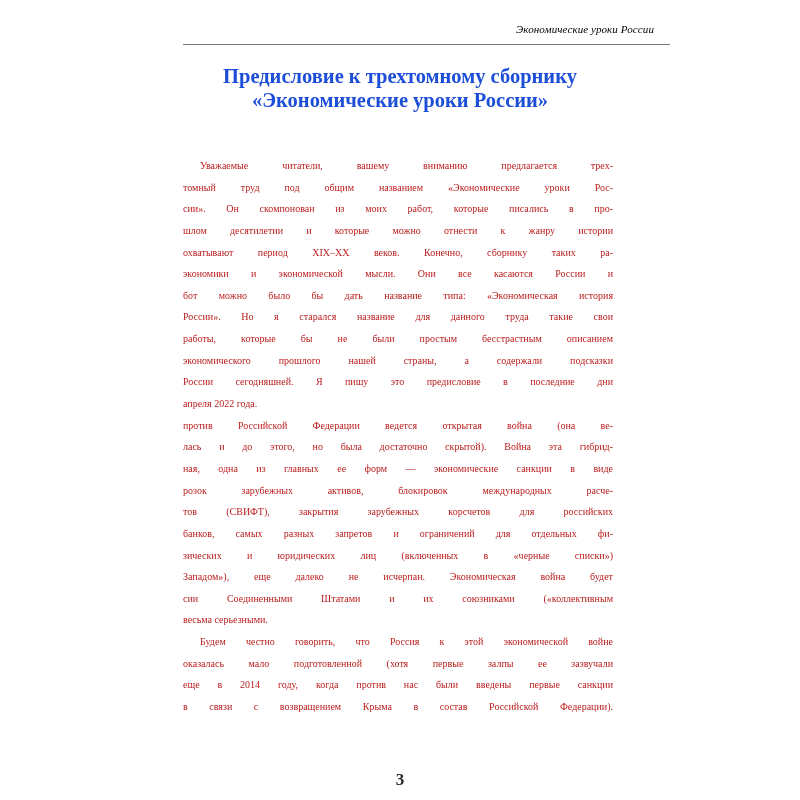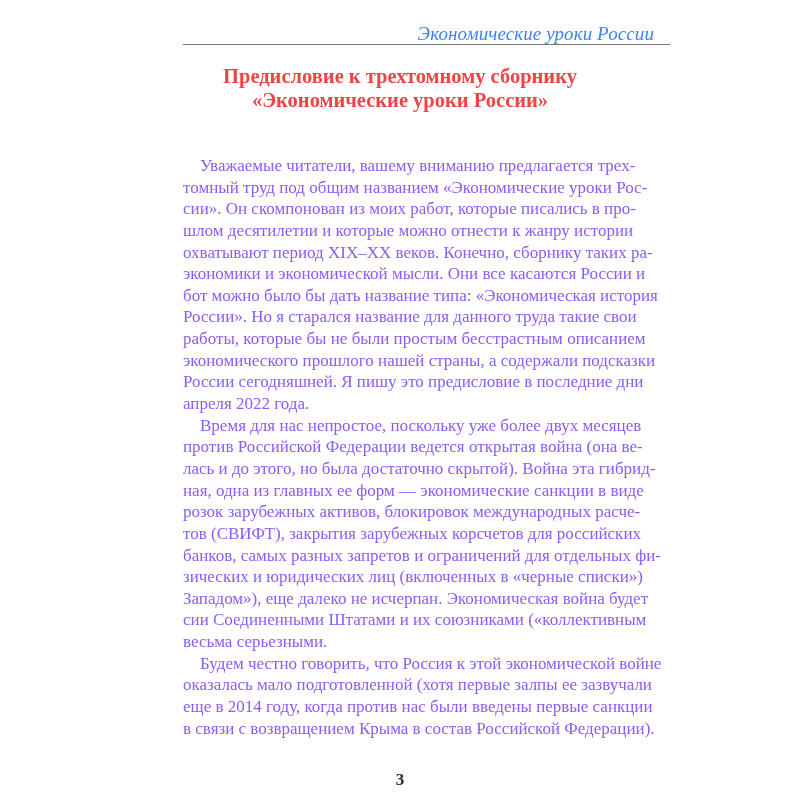--- a/index.html
+++ b/index.html
@@ -27,51 +27,51 @@
     top: 18px;
     width: 487px;
     height: 26px;
     border-bottom: 1.5px solid #7a7a7a;
   }
   .running-head-text {
     position: absolute;
     right: 16px;
     top: 5px;
     font-style: italic;
-    font-size: 19px;
-    color: #3b82f6;
+    font-size: 11px;
+    color: #000000;
     letter-spacing: 0.1px;
     text-align: right;
   }
   .chapter-title {
     position: absolute;
     left: 150px;
     top: 64px;
     width: 500px;
     text-align: center;
     font-weight: bold;
     font-size: 20.5px;
     line-height: 24px;
-    color: #ef4444;
+    color: #1d4ed8;
   }
   .chapter-title div { white-space: nowrap; }
   .body-text {
     position: absolute;
     left: 183px;
     top: 155px;
     width: 430px;
   }
   .line {
     height: 21.65px;
     line-height: 21.65px;
-    font-size: 17px;
+    font-size: 10px;
     white-space: nowrap;
     text-align: justify;
     text-align-last: justify;
-    color: #8b5cf6;
+    color: #b91c1c;
   }
   .line.indent { padding-left: 17px; }
   .line.last { text-align-last: left; }
   .page-number {
     position: absolute;
     left: 380px;
     top: 770px;
     width: 40px;
     text-align: center;
     font-size: 17px;
@@ -104,21 +104,20 @@
       <div class="line">экономики и экономической мысли. Они все касаются России и</div>
       <div class="line">бот можно было бы дать название типа: «Экономическая история</div>
       <div class="line">России». Но я старался название для данного труда такие свои</div>
       <div class="line">работы, которые бы не были простым бесстрастным описанием</div>
       <div class="line">экономического прошлого нашей страны, а содержали подсказки</div>
       <div class="line">России сегодняшней. Я пишу это предисловие в последние дни</div>
       <div class="line last">апреля 2022 года.</div>
     </div>
 
     <div>
-      <div class="line indent">Время для нас непростое, поскольку уже более двух месяцев</div>
       <div class="line">против Российской Федерации ведется открытая война (она ве-</div>
       <div class="line">лась и до этого, но была достаточно скрытой). Война эта гибрид-</div>
       <div class="line">ная, одна из главных ее форм — экономические санкции в виде</div>
       <div class="line">розок зарубежных активов, блокировок международных расче-</div>
       <div class="line">тов (СВИФТ), закрытия зарубежных корсчетов для российских</div>
       <div class="line">банков, самых разных запретов и ограничений для отдельных фи-</div>
       <div class="line">зических и юридических лиц (включенных в «черные списки»)</div>
       <div class="line">Западом»), еще далеко не исчерпан. Экономическая война будет</div>
       <div class="line">сии Соединенными Штатами и их союзниками («коллективным</div>
       <div class="line last">весьма серьезными.</div>

